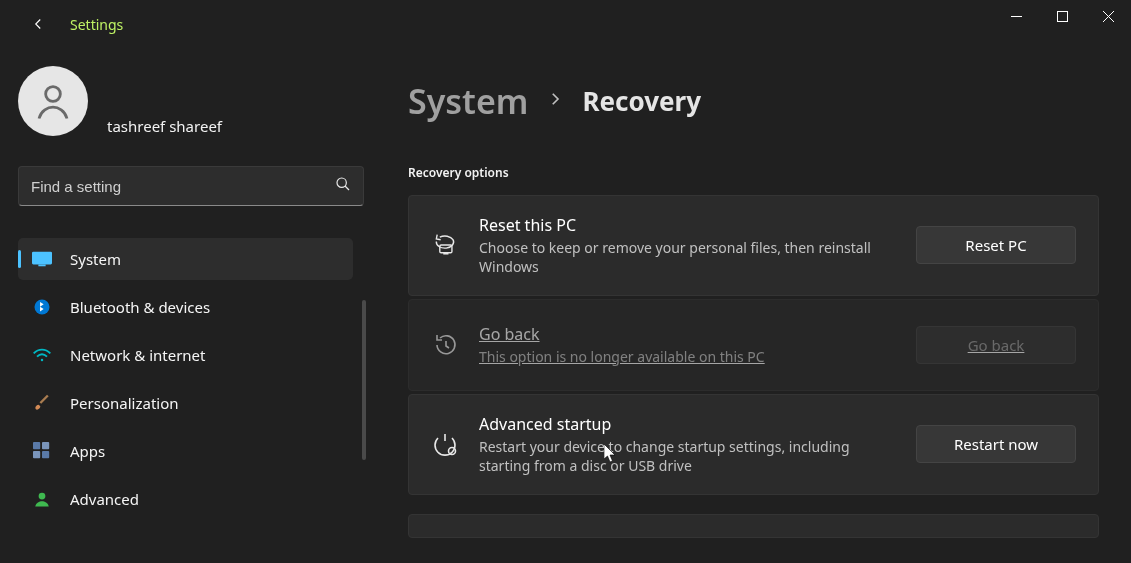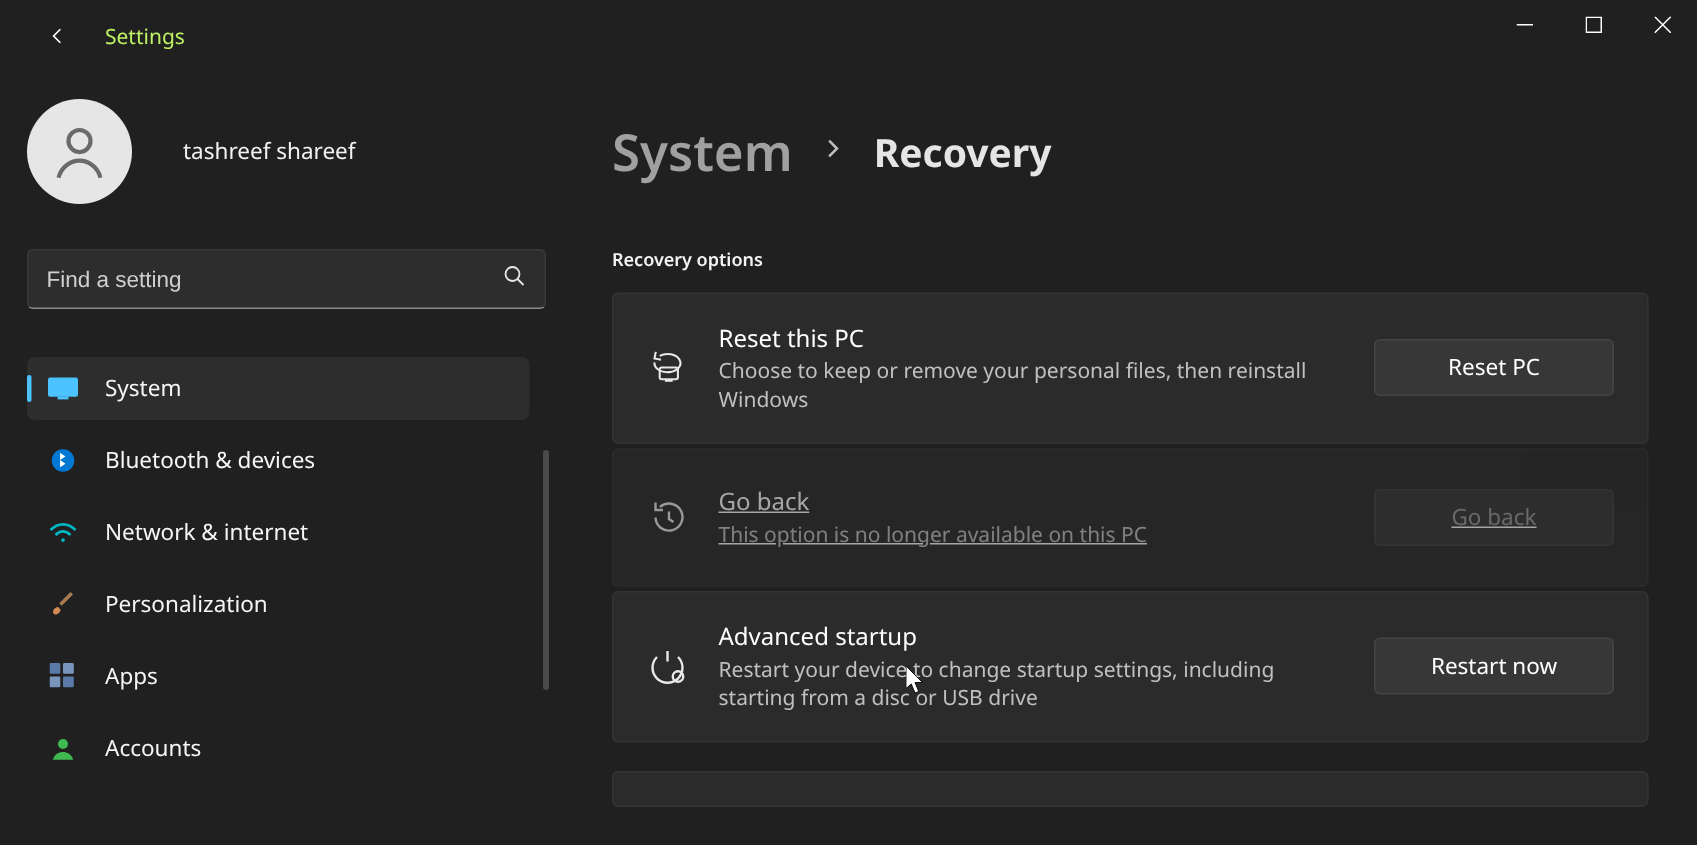--- a/index.html
+++ b/index.html
@@ -37,21 +37,21 @@
   .winbtn {
     width: 46px; height: 32px;
     display: flex; align-items: center; justify-content: center;
     color: #ffffff;
   }
   
   .shell { display: flex; height: calc(563px - 48px); }
   .sidebar { width: 380px; padding: 18px 16px 0 18px; position: relative; }
   .content { flex: 1; padding: 30px 32px 0 28px; position: relative; }
   
-  .profile { display: flex; align-items: center; gap: 34px; margin-bottom: 30px; }
+  .profile { display: flex; align-items: flex-end; gap: 19px; margin-bottom: 30px; }
   .avatar {
     width: 70px; height: 70px; border-radius: 50%;
     background: #e6e6e6; color: #5a5a5a;
     display: flex; align-items: center; justify-content: center;
   }
   .username { font-size: 15px; color: #f2f2f2; }
   
   .searchbox {
     height: 40px;
     background: #2d2d2d;
@@ -251,21 +251,21 @@
         </span>
         <span>Apps</span>
       </div>
       <div class="nav-item">
         <span class="nav-icon">
           <svg width="18" height="18" viewBox="0 0 24 24">
               <circle cx="12" cy="8" r="4.5" fill="#3fb950"></circle>
               <path d="M3 22c1-5 5.5-7 9-7s8 2 9 7z" fill="#3fb950"></path>
             </svg>
         </span>
-        <span>Accounts</span>
+        <span>Advanced</span>
       </div>
     </div>
     <div class="nav-scroll"></div>
   </div>
 
   <div class="content">
     <div class="breadcrumb">
       <span class="bc1">System</span>
       <span class="sep">
         <svg width="18" height="22" viewBox="0 0 24 24" fill="none" stroke="#c0c0c0" stroke-width="2.2">

